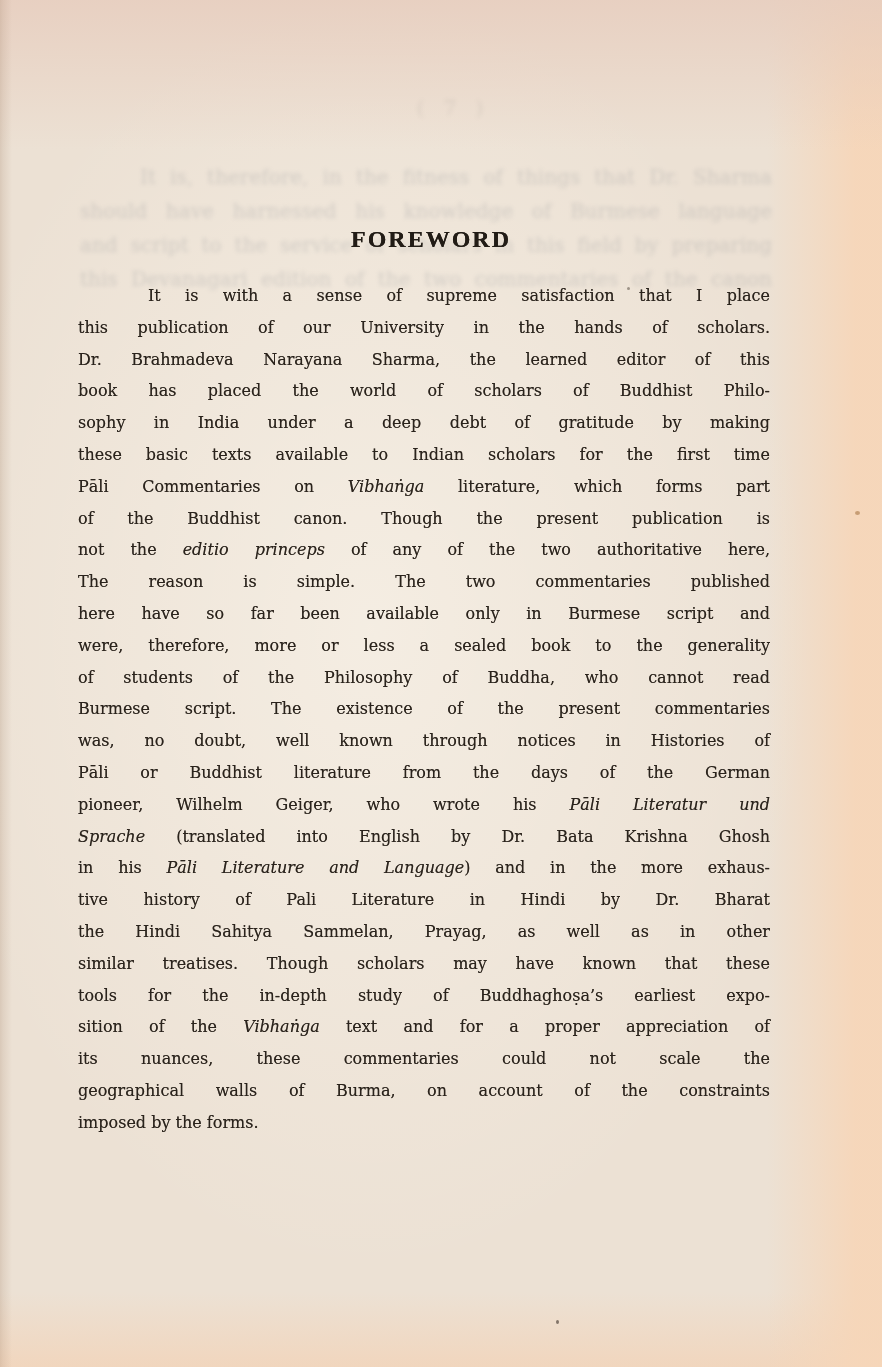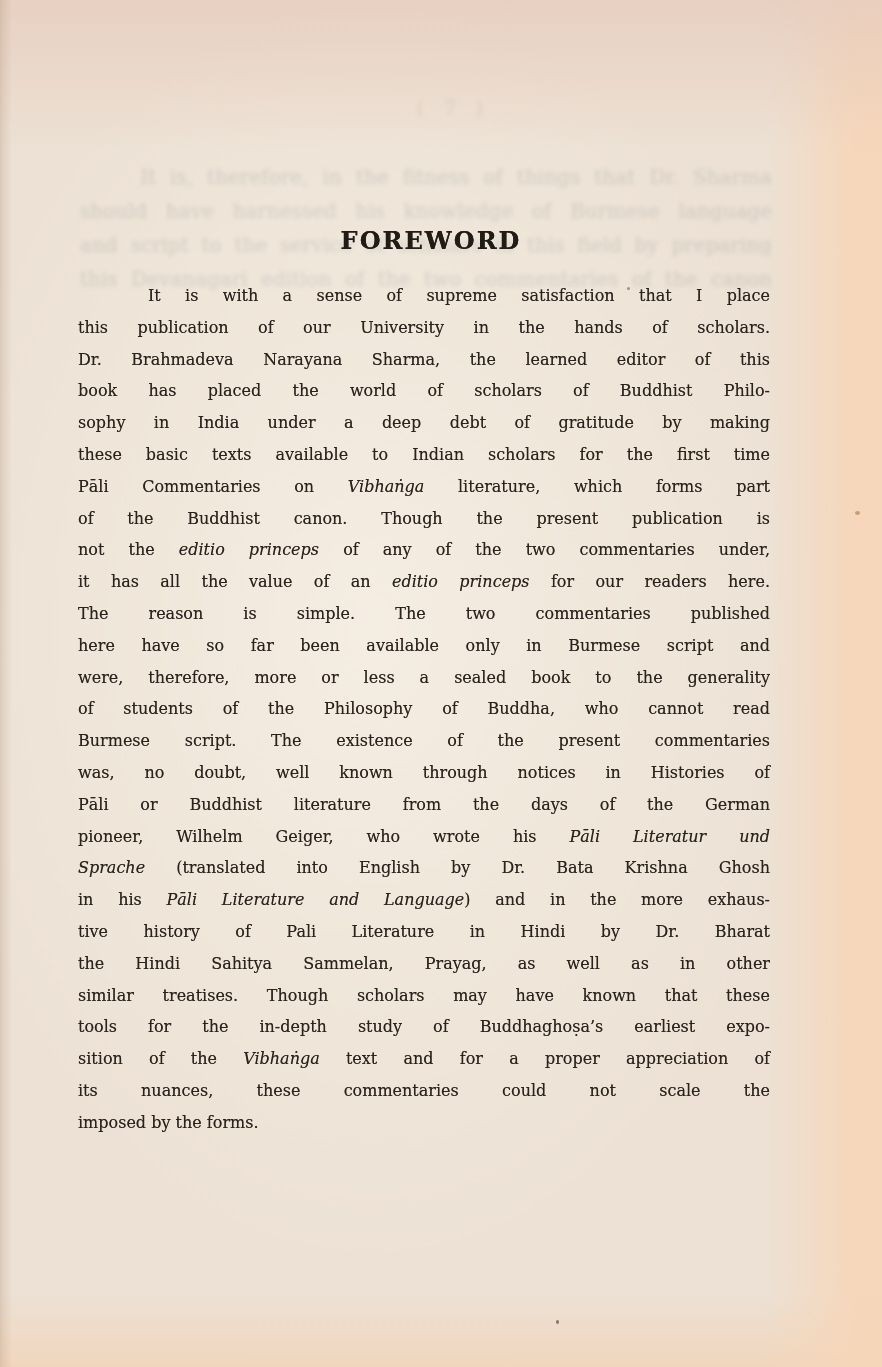--- a/index.html
+++ b/index.html
@@ -62,20 +62,21 @@
     top: 226px;
     left: 78px;
     width: 706px;
     text-align: center;
     font-size: 24px;
     font-weight: bold;
     letter-spacing: 2px;
     color: #221c16;
     z-index: 2;
     text-shadow: 0 0 .5px #221c16;
+    font-family: Liberation Serif, serif;
   }
   .para {
     position: absolute;
     top: 280px;
     left: 78px;
     width: 692px;
     font-size: 16px;
     line-height: 31.8px;
     z-index: 2;
     text-shadow: 0 0 .4px rgba(42,35,28,.55);
@@ -114,38 +115,38 @@
 
   <div class="para">
       <div class="body-line first"><span>It is with a sense of supreme satisfaction that I place</span></div>
       <div class="body-line"><span>this publication of our University in the hands of scholars.</span></div>
       <div class="body-line"><span>Dr. Brahmadeva Narayana Sharma, the learned editor of this</span></div>
       <div class="body-line"><span>book has placed the world of scholars of Buddhist Philo-</span></div>
       <div class="body-line"><span>sophy in India under a deep debt of gratitude by making</span></div>
       <div class="body-line"><span>these basic texts available to Indian scholars for the first time</span></div>
       <div class="body-line"><span>Pāli Commentaries on </span><span class="it">Vibhaṅga</span><span> literature, which forms part</span></div>
       <div class="body-line"><span>of the Buddhist canon.  Though the present publication is</span></div>
-      <div class="body-line"><span>not the </span><span class="it">editio princeps</span><span> of any of the two commentaries under,</span></div>
-      <div class="body-line"><span>it has all the value of an </span><span class="it">editio princeps</span><span> for our readers here.</span></div>
+      <div class="body-line"><span>not the </span><span class="it">editio princeps</span><span> of any of the two authoritative here,</span></div>
       <div class="body-line"><span>The reason is simple.  The two commentaries published</span></div>
       <div class="body-line"><span>here have so far been available only in Burmese script and</span></div>
       <div class="body-line"><span>were, therefore, more or less a sealed book to the generality</span></div>
       <div class="body-line"><span>of students of the Philosophy of Buddha, who cannot read</span></div>
       <div class="body-line"><span>Burmese script.  The existence of the present commentaries</span></div>
       <div class="body-line"><span>was, no doubt, well known through notices in Histories of</span></div>
       <div class="body-line"><span>Pāli or Buddhist literature from the days of the German</span></div>
       <div class="body-line"><span>pioneer, Wilhelm Geiger, who wrote his </span><span class="it">Pāli Literatur und</span></div>
       <div class="body-line"><span class="it">Sprache</span><span> (translated into English by Dr. Bata Krishna Ghosh</span></div>
       <div class="body-line"><span>in his </span><span class="it">Pāli Literature and Language</span><span>) and in the more exhaus-</span></div>
       <div class="body-line"><span>tive history of Pali Literature in Hindi by Dr. Bharat</span></div>
       <div class="body-line"><span>the Hindi Sahitya Sammelan, Prayag, as well as in other</span></div>
       <div class="body-line"><span>similar treatises. Though scholars may have known that these</span></div>
       <div class="body-line"><span>tools for the in-depth study of Buddhaghoṣa’s earliest expo-</span></div>
       <div class="body-line"><span>sition of the </span><span class="it">Vibhaṅga</span><span> text and for a proper appreciation of</span></div>
       <div class="body-line"><span>its nuances, these commentaries could not scale the</span></div>
+      <div class="body-line"><span>geographical walls of Burma, on account of the constraints</span></div>
       <div class="body-line last"><span>imposed by the forms.</span></div>
     </div>
 
   <div class="speck s1"></div>
   <div class="speck s2"></div>
   <div class="speck s3"></div>
 
 </div>
 
 </body></html>

